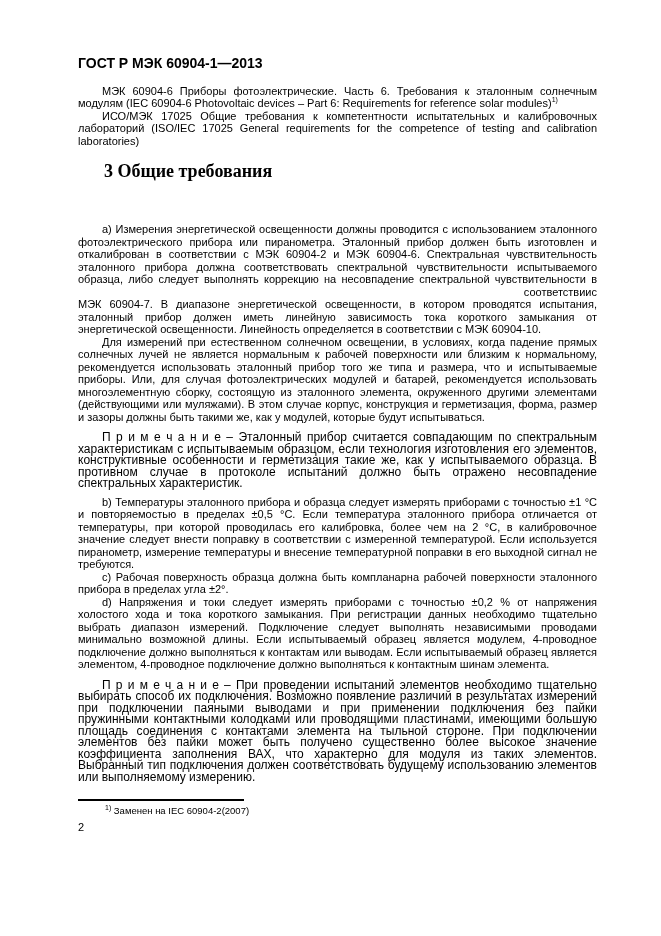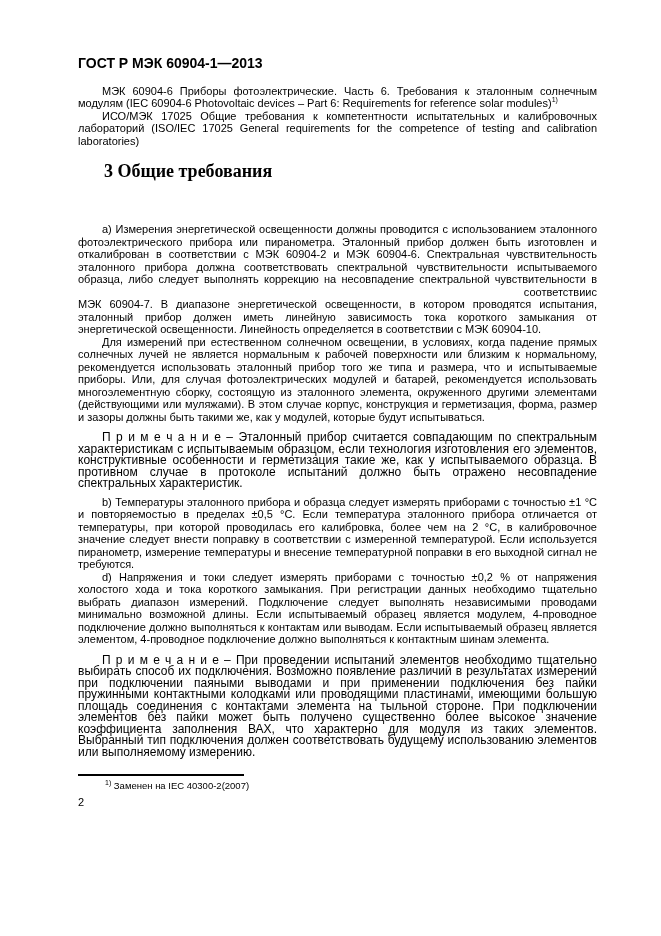--- a/index.html
+++ b/index.html
@@ -95,24 +95,25 @@
     </p>
 
   <p class="body-p no-indent">МЭК 60904-7. В диапазоне энергетической освещенности, в котором проводятся испытания, эталонный прибор должен иметь линейную зависимость тока короткого замыкания от энергетической освещенности. Линейность определяется в соответствии с МЭК 60904-10.</p>
 
   <p class="body-p">Для измерений при естественном солнечном освещении, в условиях, когда падение прямых солнечных лучей не является нормальным к рабочей поверхности или близким к нормальному, рекомендуется использовать эталонный прибор того же типа и размера, что и испытываемые приборы. Или, для случая фотоэлектрических модулей и батарей, рекомендуется использовать многоэлементную сборку, состоящую из эталонного элемента, окруженного другими элементами (действующими или муляжами). В этом случае корпус, конструкция и герметизация, форма, размер и зазоры должны быть такими же, как у модулей, которые будут испытываться.</p>
 
   <p class="note">П р и м е ч а н и е  –  Эталонный прибор считается совпадающим по спектральным характеристикам с испытываемым образцом, если технология изготовления его элементов, конструктивные особенности и герметизация такие же, как у испытываемого образца. В противном случае в протоколе испытаний должно быть отражено несовпадение спектральных характеристик.</p>
 
   <p class="body-p">b) Температуры эталонного прибора и образца следует измерять приборами с точностью ±1 °С и повторяемостью в пределах ±0,5 °С. Если температура эталонного прибора отличается от температуры, при которой проводилась его калибровка, более чем на 2 °С, в калибровочное значение следует внести поправку в соответствии с измеренной температурой. Если используется пиранометр, измерение температуры и внесение температурной поправки в его выходной сигнал не требуются.</p>
 
+  <p class="body-p">c) Рабочая поверхность образца должна быть компланарна рабочей поверхности эталонного прибора в пределах угла ±2°.</p>
 
   <p class="body-p">d) Напряжения и токи следует измерять приборами с точностью ±0,2 % от напряжения холостого хода и тока короткого замыкания. При регистрации данных необходимо тщательно выбрать диапазон измерений. Подключение следует выполнять независимыми проводами минимально возможной длины. Если испытываемый образец является модулем, 4-проводное подключение должно выполняться к контактам или выводам. Если испытываемый образец является элементом, 4-проводное подключение должно выполняться к контактным шинам элемента.</p>
 
   <p class="note">П р и м е ч а н и е  –  При проведении испытаний элементов необходимо тщательно выбирать способ их подключения. Возможно появление различий в результатах измерений при подключении паяными выводами и при применении подключения без пайки пружинными контактными колодками или проводящими пластинами, имеющими большую площадь соединения с контактами элемента на тыльной стороне. При подключении элементов без пайки может быть получено существенно более высокое значение коэффициента заполнения ВАХ, что характерно для модуля из таких элементов. Выбранный тип подключения должен соответствовать будущему использованию элементов или выполняемому измерению.</p>
 
   <div class="footnote-block">
     <div class="footnote-rule"></div>
-    <p class="footnote-text"><sup>1)</sup><span> Заменен на IEC 40300-2(2007)</span></p>
+    <p class="footnote-text"><sup>1)</sup><span> Заменен на IEC 60904-2(2007)</span></p>
     <p class="page-number">2</p>
   </div>
 
 </div>
 
 </body></html>

